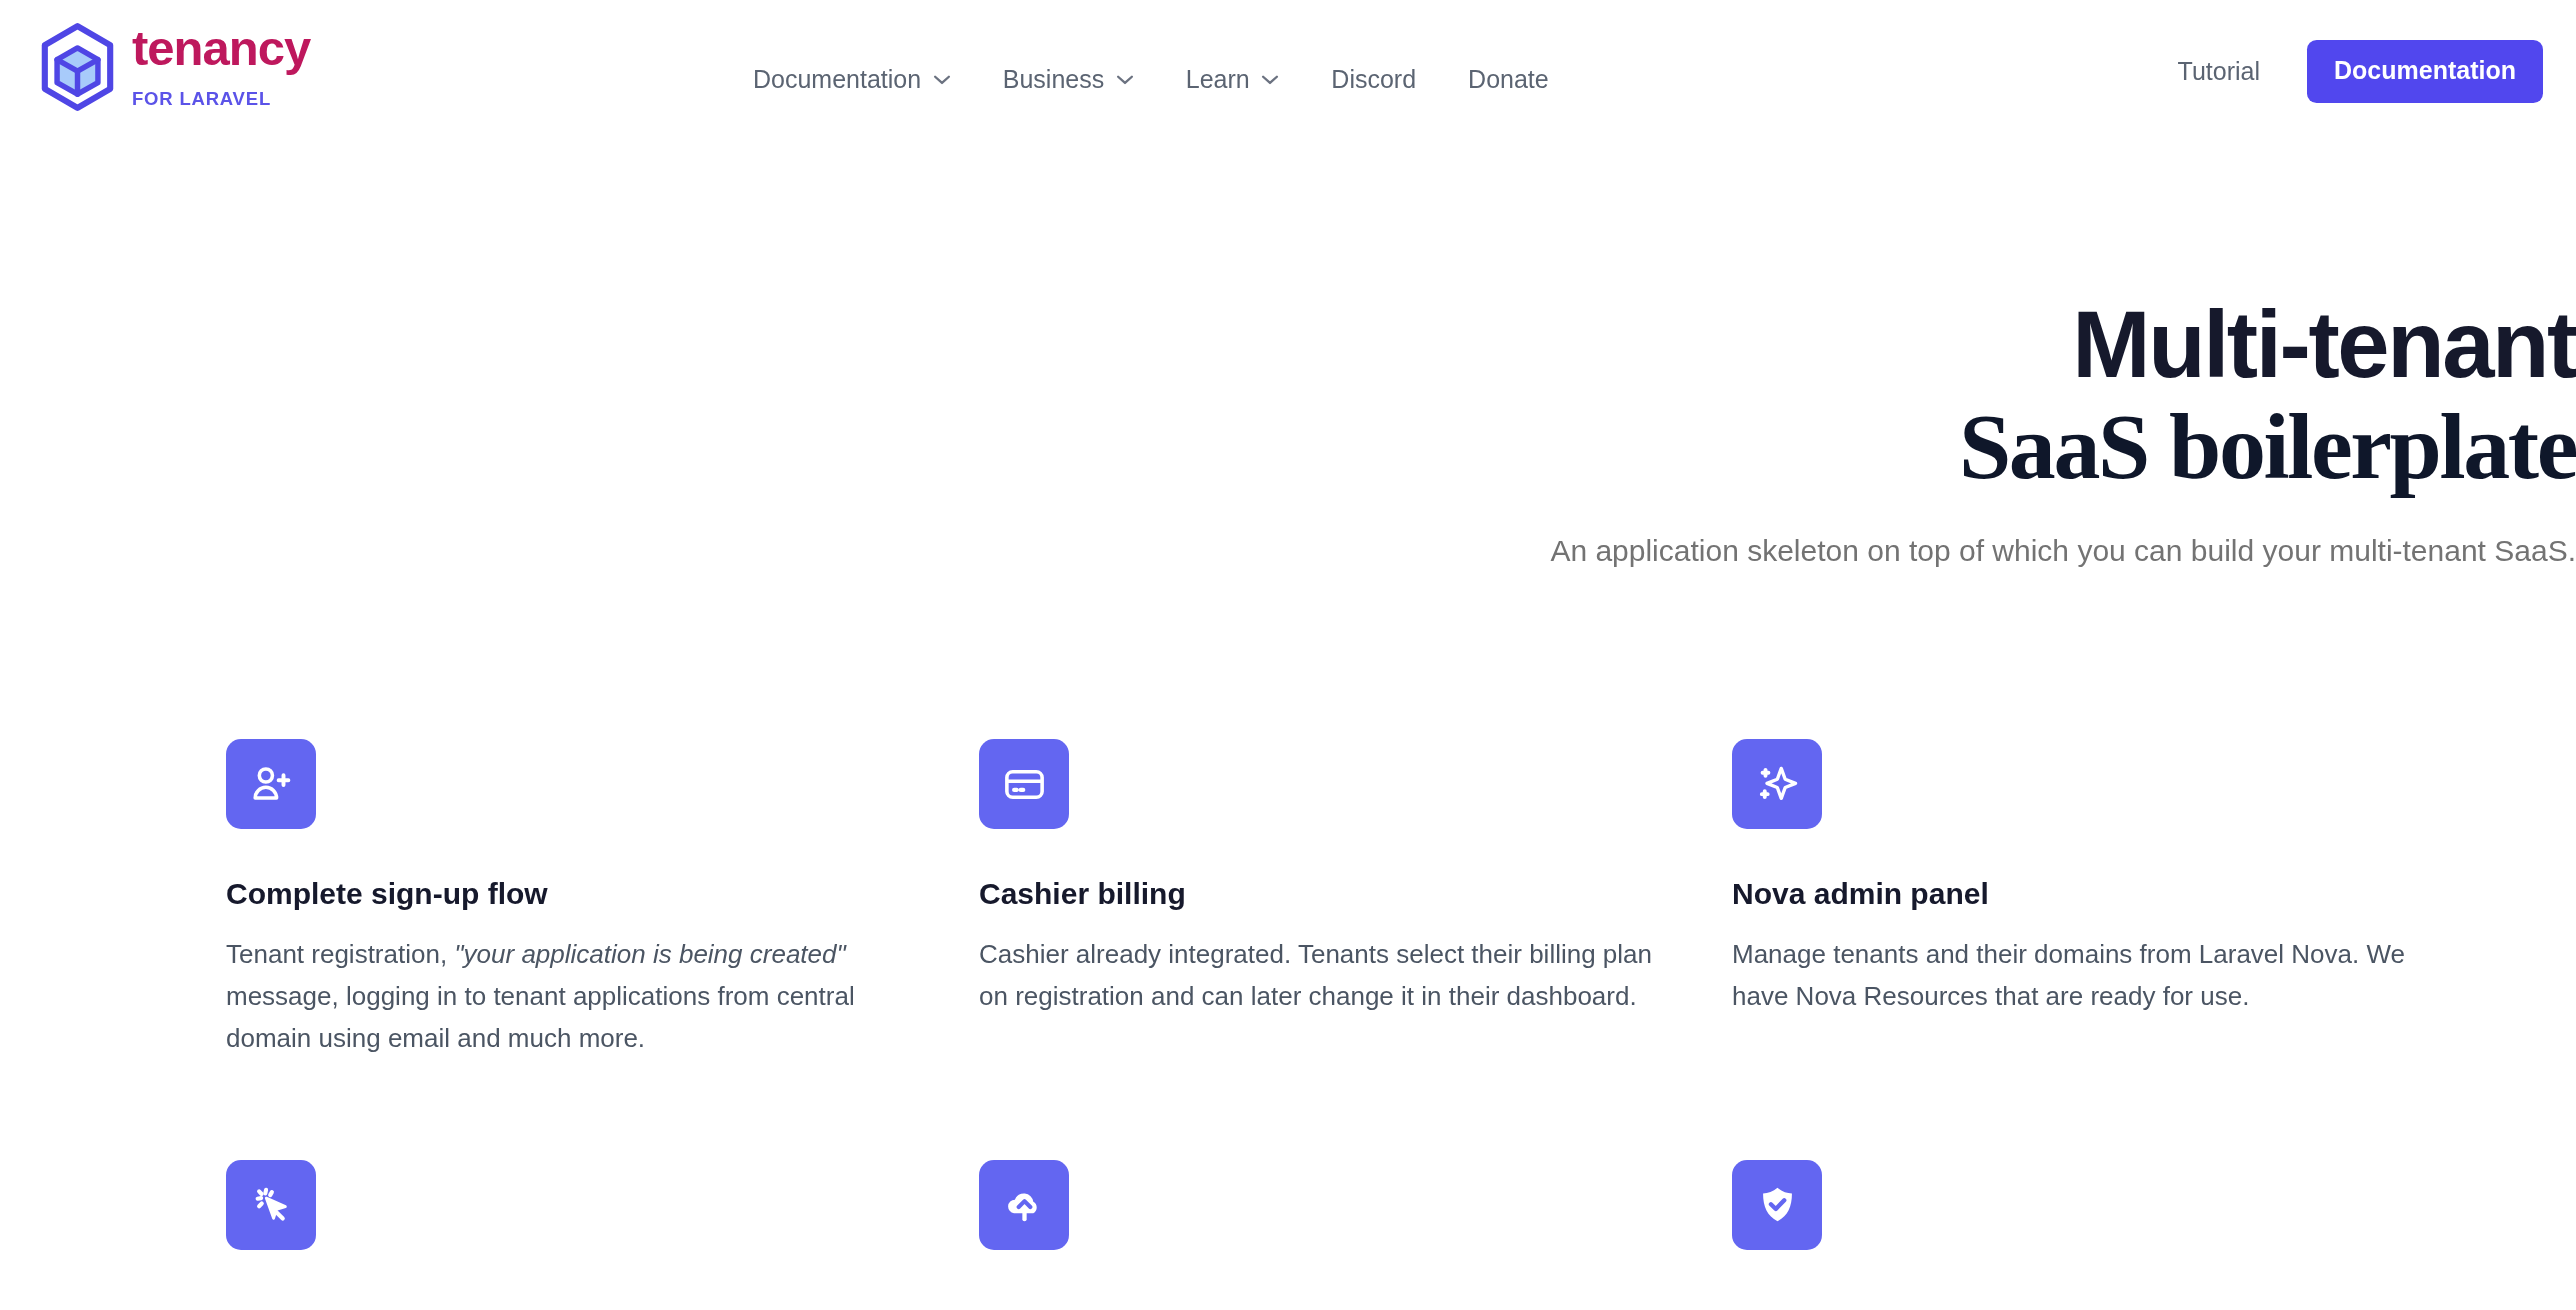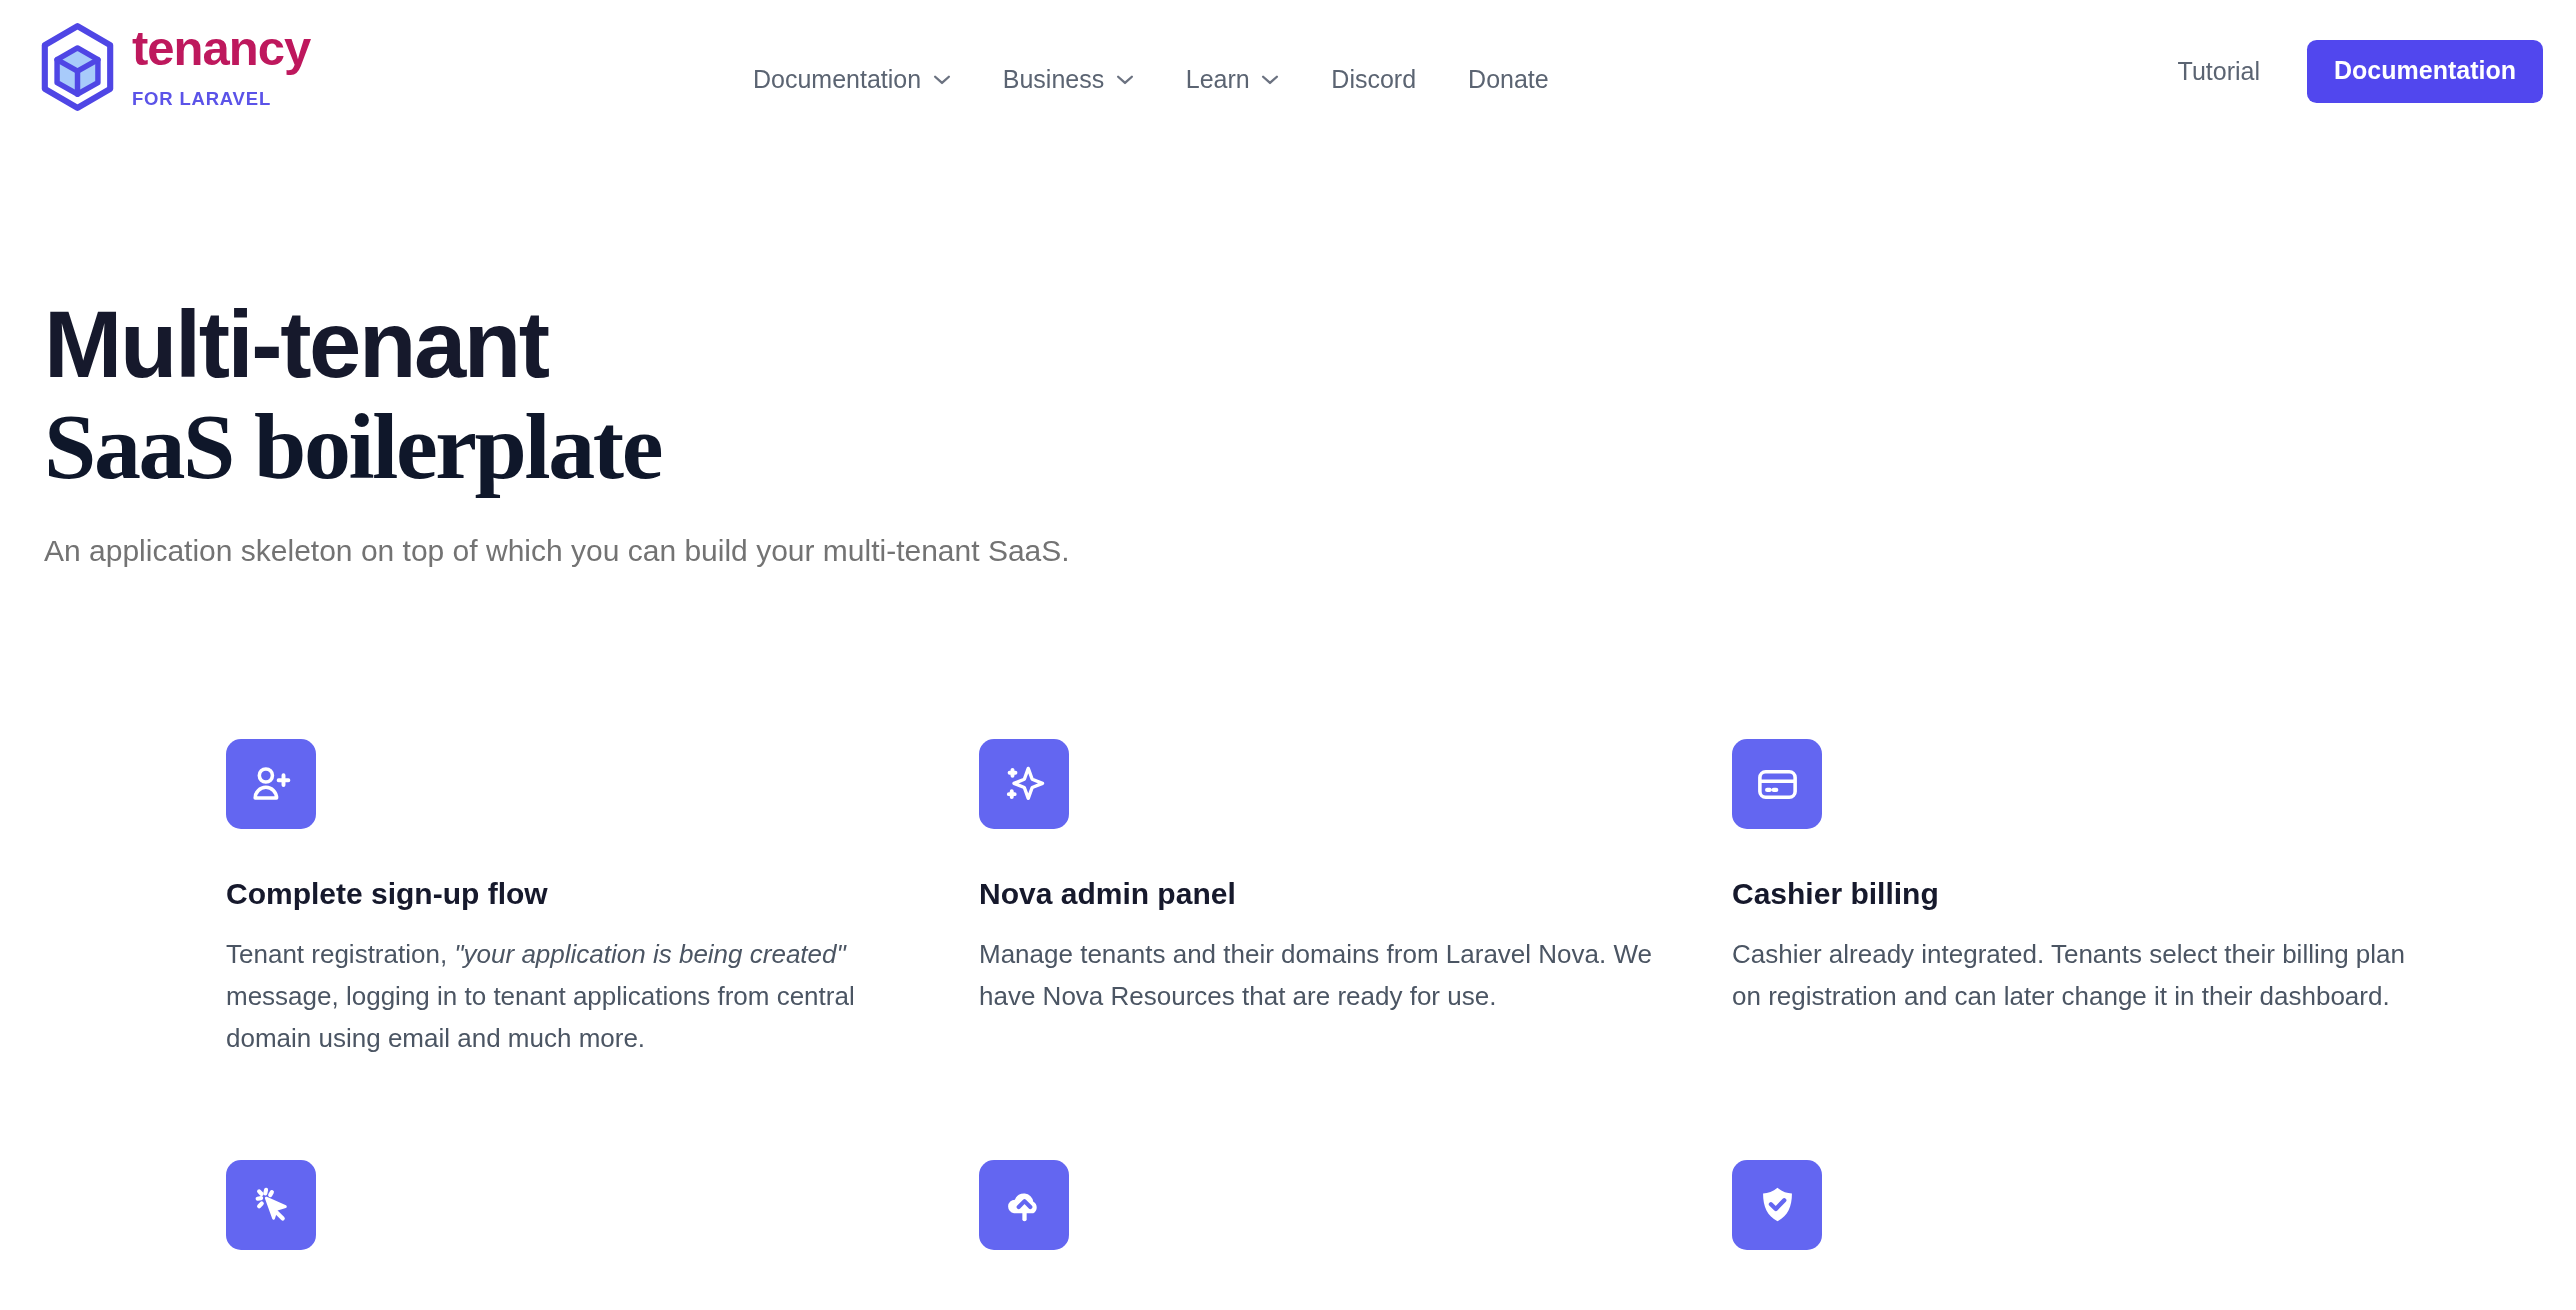--- a/index.html
+++ b/index.html
@@ -104,21 +104,21 @@
     font-family: inherit;
     line-height: 1;
   }
 
   
   .hero {
     position: absolute;
     top: 294px;
     left: 0;
     width: 2576px;
-    text-align: left;
+    text-align: right;
     padding-left: 44px;
   }
   .hero-title {
     font-size: 94px;
     font-weight: 800;
     line-height: 1.08;
     letter-spacing: -2.4px;
   }
   .hero-line1 { display: block; color: #16192C; }
   .hero-line2 { display: block; color: #0f172a; font-family: Liberation Serif, serif; }
@@ -240,39 +240,39 @@
           <path d="M18.4 7.1v5.2M15.8 9.7h5.2" fill="none" stroke="#fff" stroke-width="2.1" stroke-linecap="round"></path>
         </svg>
       </div>
       <div class="feature-title">Complete sign-up flow</div>
       <p class="feature-desc"><span>Tenant registration, </span><i>"your application is being created"</i><span> message, logging in to tenant applications from central domain using email and much more.</span></p>
     </div>
 
     <div class="feature">
       <div class="feature-icon">
         <svg viewBox="0 0 24 24">
+          <rect x="2.6" y="5.2" width="18.8" height="13.6" rx="3.1" fill="none" stroke="#fff" stroke-width="1.9"></rect>
+          <path d="M2.6 10.3h18.8" stroke="#fff" stroke-width="1.9"></path>
+          <path d="M6.5 14.9h1.3M10 14.9h1.3" stroke="#fff" stroke-width="2.3" stroke-linecap="round"></path>
+        </svg>
+      </div>
+      <div class="feature-title">Cashier billing</div>
+      <p class="feature-desc"><span>Cashier already integrated. Tenants select their billing plan on registration and can later change it in their dashboard.</span><i></i><span></span></p>
+    </div>
+
+    <div class="feature">
+      <div class="feature-icon">
+        <svg viewBox="0 0 24 24">
           <path d="M14 3.4 L16.1 9.2 L21.6 11.4 L16.1 13.6 L14 19.4 L11.9 13.6 L6.4 11.4 L11.9 9.2 Z" fill="none" stroke="#fff" stroke-width="1.8" stroke-linejoin="round"></path>
           <path d="M5.6 4.2v3.1M4.05 5.75h3.1" stroke="#fff" stroke-width="2.1" stroke-linecap="round"></path>
           <path d="M5.2 15.6v3.1M3.65 17.15h3.1" stroke="#fff" stroke-width="2.1" stroke-linecap="round"></path>
         </svg>
       </div>
       <div class="feature-title">Nova admin panel</div>
       <p class="feature-desc"><span>Manage tenants and their domains from Laravel Nova. We have Nova Resources that are ready for use.</span><i></i><span></span></p>
-    </div>
-
-    <div class="feature">
-      <div class="feature-icon">
-        <svg viewBox="0 0 24 24">
-          <rect x="2.6" y="5.2" width="18.8" height="13.6" rx="3.1" fill="none" stroke="#fff" stroke-width="1.9"></rect>
-          <path d="M2.6 10.3h18.8" stroke="#fff" stroke-width="1.9"></path>
-          <path d="M6.5 14.9h1.3M10 14.9h1.3" stroke="#fff" stroke-width="2.3" stroke-linecap="round"></path>
-        </svg>
-      </div>
-      <div class="feature-title">Cashier billing</div>
-      <p class="feature-desc"><span>Cashier already integrated. Tenants select their billing plan on registration and can later change it in their dashboard.</span><i></i><span></span></p>
     </div>
 
     <div class="feature">
       <div class="feature-icon">
         <svg viewBox="0 0 24 24">
           <path d="M9.2 8.6 L19.4 13.1 L14.6 14.6 L13.1 19.4 Z" fill="#fff" stroke="#fff" stroke-width="1.5" stroke-linejoin="round"></path>
           <path d="M14.2 15.7 L18 19.5" stroke="#fff" stroke-width="2.2" stroke-linecap="round"></path>
           <path d="M9.1 4.2 L8.7 6.1" stroke="#fff" stroke-width="2.2" stroke-linecap="round"></path>
           <path d="M4.6 8.9 L6.5 8.6" stroke="#fff" stroke-width="2.2" stroke-linecap="round"></path>
           <path d="M5.4 5.0 L6.7 6.4" stroke="#fff" stroke-width="2.2" stroke-linecap="round"></path>

